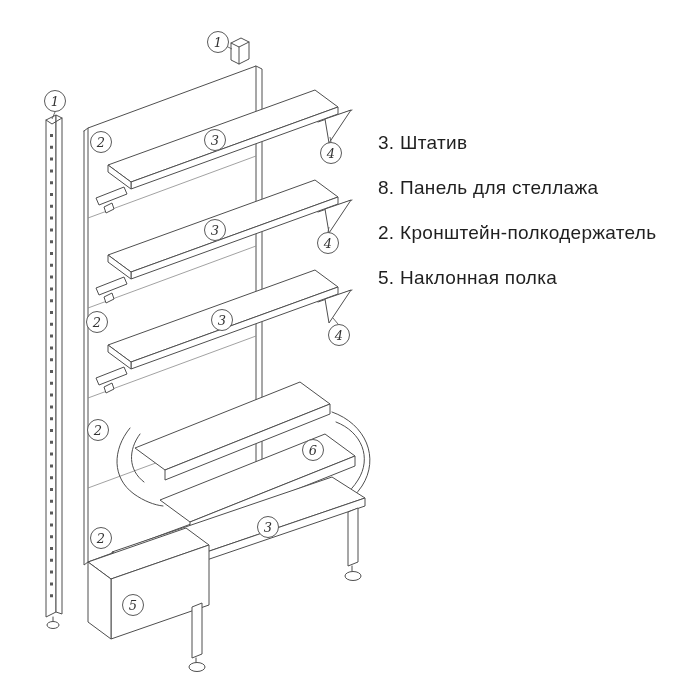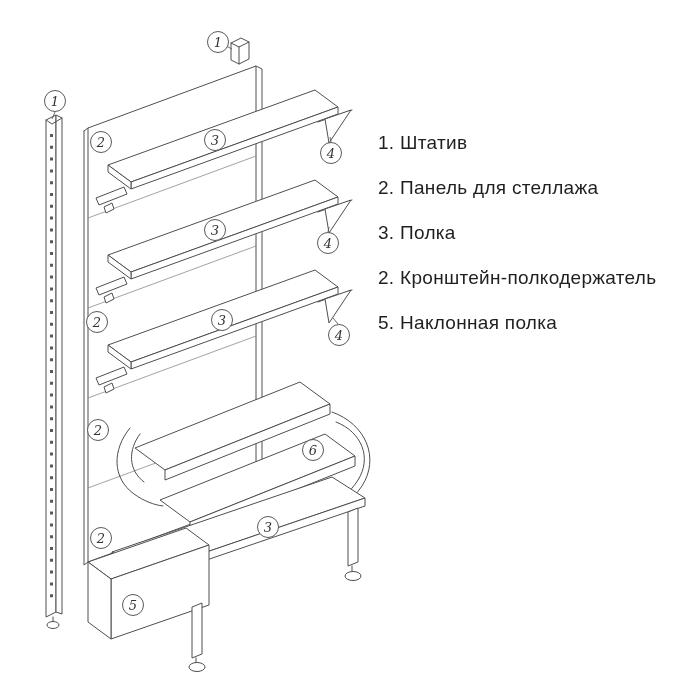--- a/index.html
+++ b/index.html
@@ -183,20 +183,19 @@
       <circle cx="268" cy="527" r="10.5"></circle>
         <text x="268" y="527">3</text>
     </g>
     <g class="co">
       <circle cx="133" cy="605" r="10.5"></circle>
         <text x="133" y="605">5</text>
     </g>
   </svg>
 
   <div class="legend">
-    <div class="legend-item">1. Штатив</div>
-    <div class="legend-item">2. Панель для стеллажа</div>
-    <div class="legend-item">3. Полка</div>
+    <div class="legend-item">3. Штатив</div>
+    <div class="legend-item">8. Панель для стеллажа</div>
     <div class="legend-item">2. Кронштейн-полкодержатель</div>
     <div class="legend-item">5. Наклонная полка</div>
   </div>
 
 </div>
 
 </body></html>

